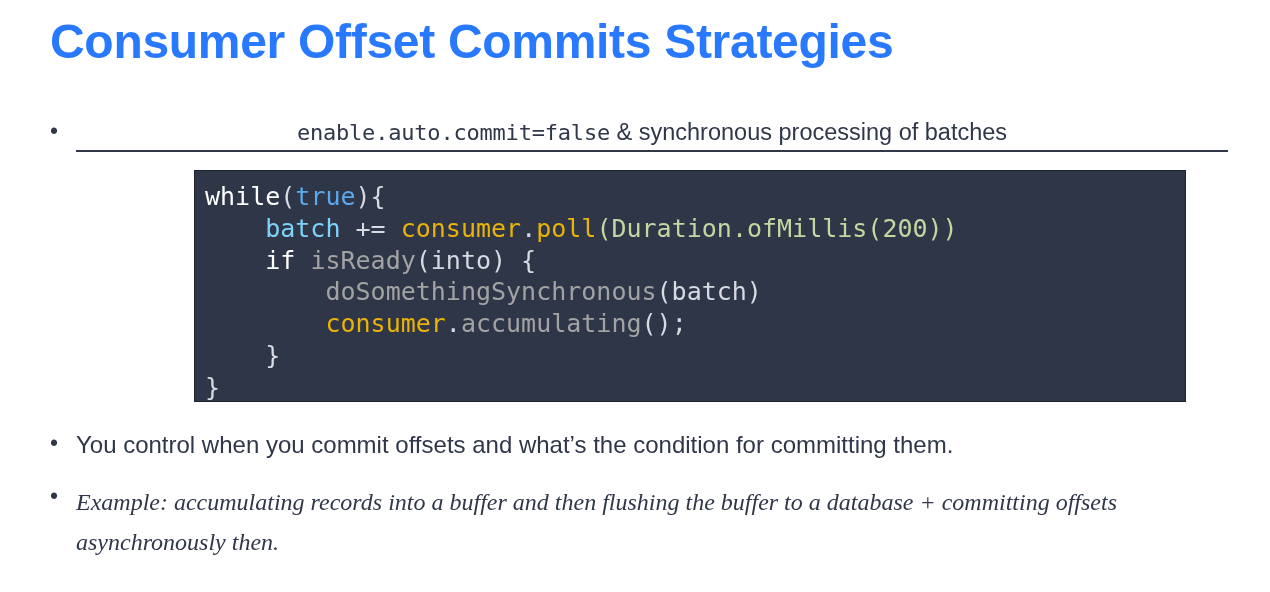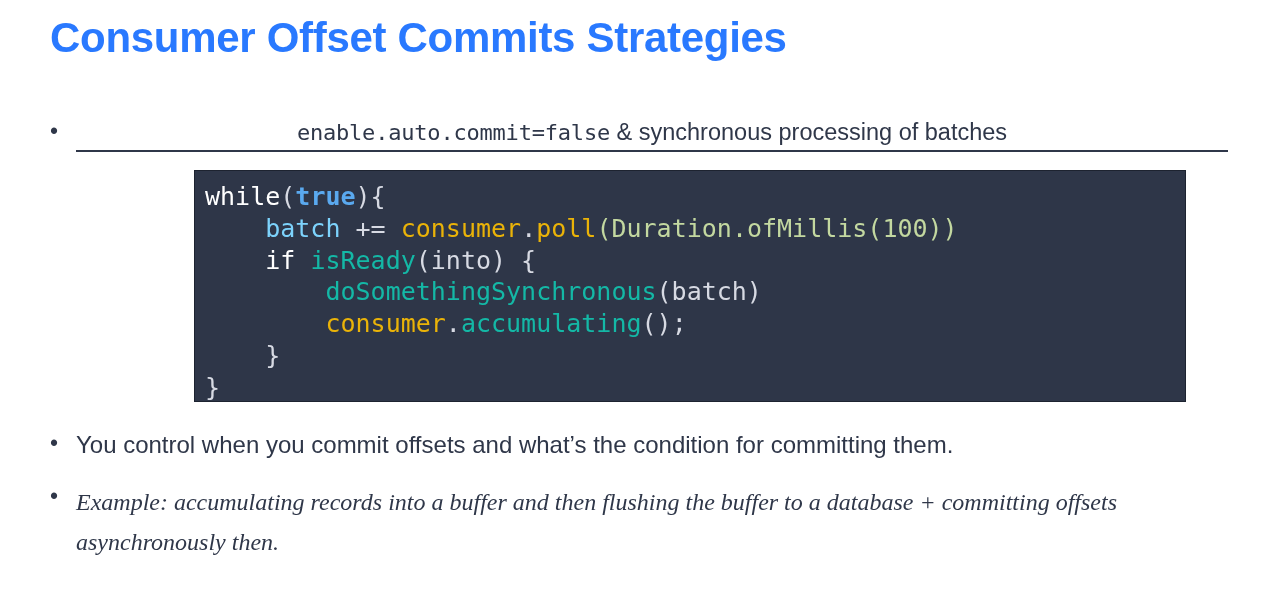--- a/index.html
+++ b/index.html
@@ -22,21 +22,21 @@
     height: 592px;
     background: #ffffff;
   }
 
   
   .slide-title {
     position: absolute;
     left: 50px;
     top: 12px;
     font-family: "Liberation Sans", sans-serif;
-    font-size: 42px;
+    font-size: 48px;
     font-weight: 700;
     letter-spacing: -0.3px;
     color: #2979ff;
     white-space: nowrap;
     line-height: 1.25;
   }
 
   
   .bullet-row {
     position: absolute;
@@ -101,24 +101,24 @@
   .code-block pre {
     margin: 0;
     font-family: "DejaVu Sans Mono", "Liberation Mono", monospace;
     font-size: 25px;
     line-height: 31.8px;
     color: #d7dae3;
     white-space: pre;
     letter-spacing: 0px;
   }
   .tok-kw      { color: #ffffff; }  
-  .tok-bool    { color: #5aa9ef; font-weight: bold; }  
+  .tok-bool    { color: #5aa9ef; }  
   .tok-var     { color: #7dd3fc; }  
   .tok-obj     { color: #eab308; }  
-  .tok-fn      { color: #14b8a6; }  
+  .tok-fn      { color: #a3a3a3; }  
   .tok-type    { color: #c3d8a0; }  
   .tok-plain   { color: #d7dae3; }  
 
   
   #bullet-2 {
     left: 48px;
     top: 430px;
     width: 1200px;
   }
   #bullet-2 .bullet-body {
@@ -147,21 +147,21 @@
 
   <div class="bullet-row" id="bullet-1">
     <span class="bullet-dot">•</span>
     <span class="bullet-body">
       <span class="code-inline">enable.auto.commit=false</span><span class="sans-inline"> &amp; synchronous processing of batches</span>
     </span>
   </div>
 
   <div class="code-block">
     <pre><span><span class="tok-kw">while</span><span class="tok-plain">(</span><span class="tok-bool">true</span><span class="tok-plain">){</span></span>
-<span><span class="tok-plain">    </span><span class="tok-var">batch</span><span class="tok-plain"> += </span><span class="tok-obj">consumer</span><span class="tok-plain">.</span><span class="tok-obj">poll</span><span class="tok-type">(</span><span class="tok-type">Duration.ofMillis(100)</span><span class="tok-type">)</span></span>
+<span><span class="tok-plain">    </span><span class="tok-var">batch</span><span class="tok-plain"> += </span><span class="tok-obj">consumer</span><span class="tok-plain">.</span><span class="tok-obj">poll</span><span class="tok-type">(</span><span class="tok-type">Duration.ofMillis(200)</span><span class="tok-type">)</span></span>
 <span><span class="tok-plain">    </span><span class="tok-kw">if</span><span class="tok-plain"> </span><span class="tok-fn">isReady</span><span class="tok-plain">(into) {</span></span>
 <span><span class="tok-plain">        </span><span class="tok-fn">doSomethingSynchronous</span><span class="tok-plain">(batch)</span></span>
 <span><span class="tok-plain">        </span><span class="tok-obj">consumer</span><span class="tok-plain">.</span><span class="tok-fn">accumulating</span><span class="tok-plain">();</span></span>
 <span><span class="tok-plain">    }</span></span>
 <span><span class="tok-plain">}</span></span></pre>
   </div>
 
   <div class="bullet-row" id="bullet-2">
     <span class="bullet-dot">•</span>
     <span class="bullet-body">You control when you commit offsets and what’s the condition for committing them.</span>

